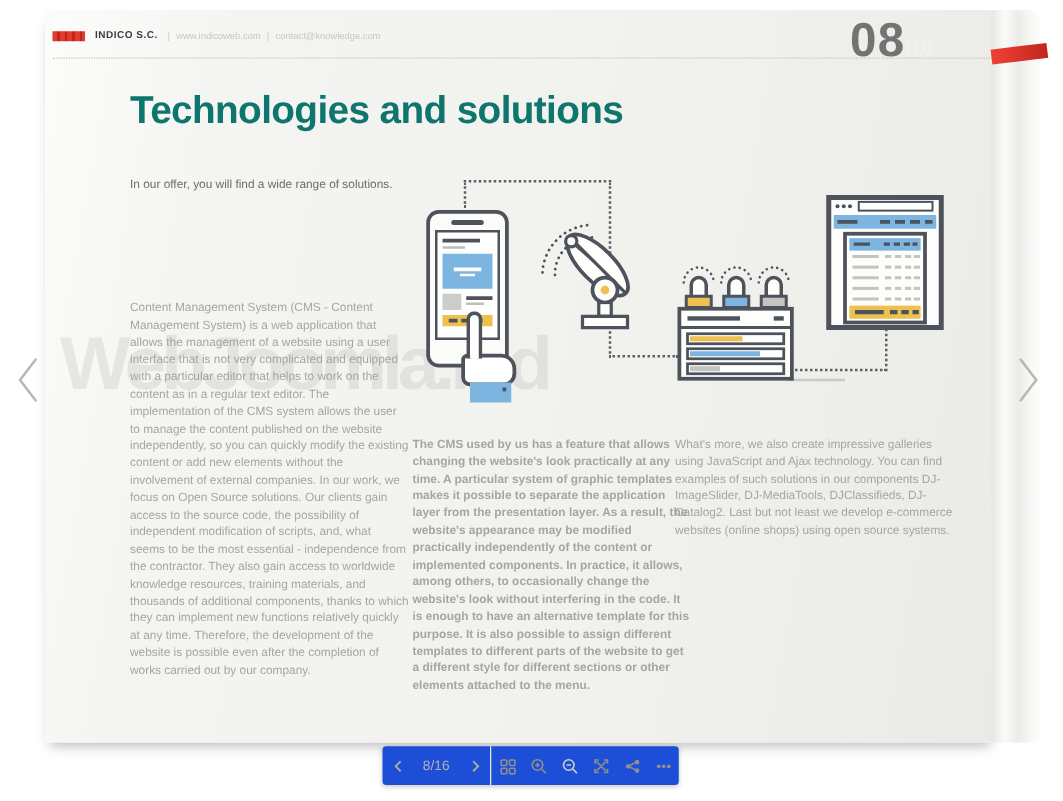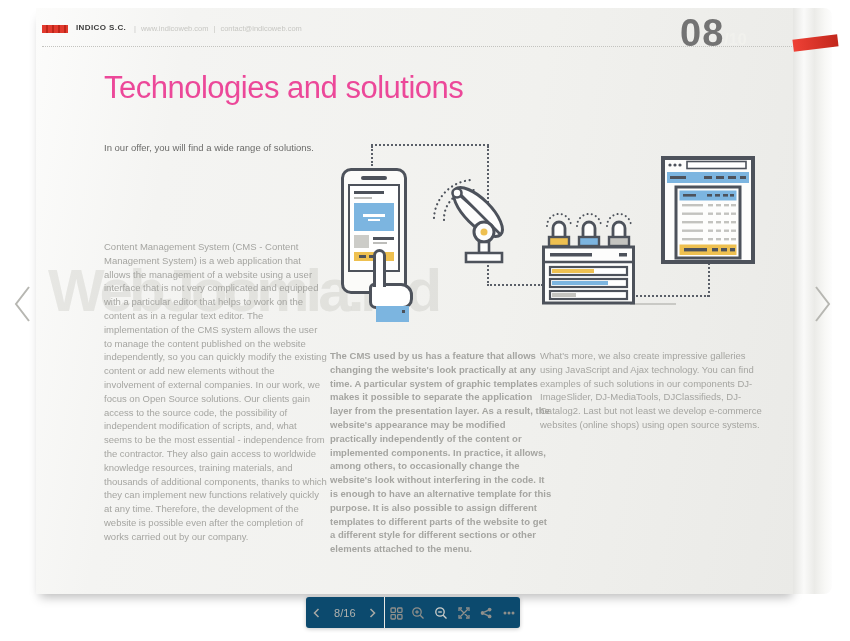--- a/index.html
+++ b/index.html
@@ -26,21 +26,21 @@
   .hdr-meta { left:134px; top:23.5px; font-size:7.5px; color:#c7c7c3; z-index:3; }
   .hdr-meta span { margin-right:5px; }
   .hdr-rule { left:42px; top:46px; width:792px; height:0;
     border-top:1px dotted #c3c3bf; z-index:3; }
   .pagenum { left:680px; top:14px; display:flex; align-items:flex-end;
     font-weight:bold; z-index:3; }
   .pn-big { font-size:38px; line-height:38px; color:#737373; letter-spacing:1px; }
   .pn-small { font-size:16px; line-height:25px; color:#f1f1ed; }
 
   
-  .title { left:104px; top:70px; font-size:31px; font-weight:normal; color:#ec4899;
+  .title { left:104px; top:70px; font-size:31px; font-weight:bold; color:#0f766e;
     letter-spacing:-0.5px; z-index:3; }
   .intro { left:104px; top:141px; width:228px; font-size:9.5px; line-height:13.8px;
     color:#6c6c6a; z-index:3; }
   .col { position:absolute; width:223px; font-size:9.5px; line-height:13.8px;
     color:#a5a5a1; z-index:3; }
   .col1 { left:104px; top:240px; }
   .col2 { left:330px; top:349px;font-weight:bold; }
   .col3 { left:540px; top:349px; }
   .watermark { left:48px; top:256px; font-size:60px; font-weight:bold;
     letter-spacing:-4px; white-space:nowrap; color:rgba(150,150,138,0.18); z-index:1; }
@@ -77,39 +77,39 @@
 
   .sat     { left:424px; top:170px; }
   .server  { left:541px; top:206px; }
   .browser { left:660px; top:155px; }
 
   
   .nav-arrow { width:28px; height:42px; z-index:10; cursor:pointer; }
   .nav-left  { left:9px;   top:283px; }
   .nav-right { left:808px; top:283px; }
 
-  .toolbar { left:306px; top:597px; width:214px; height:31px; background:#0c4a6e;
+  .toolbar { left:306px; top:597px; width:237px; height:31px; background:#1d4ed8;
     border-radius:3px; box-shadow:0 1px 4px rgba(0,0,0,0.22); display:flex;
     align-items:center; z-index:10; }
   .tbtn { width:25px; height:31px; display:flex; align-items:center;
     justify-content:center; cursor:pointer; }
   .tb-ind { width:36px; text-align:center; font-size:11px; color:#b2b2ae; }
   .tb-div { width:1px; height:31px; background:#e8e8e5; }
 </style>
 </head>
 <body>
 
 <div class="abs page-sheet"></div>
 <div class="abs page-curl"></div>
 <div class="abs bookmark"></div>
 
 <div class="abs logo"></div>
 <div class="abs brand">INDICO S.C.</div>
 <div class="abs hdr-meta">
-  <span>|</span><span>www.indicoweb.com</span><span>|</span><span>contact@indicoweb.com</span>
+  <span>|</span><span>www.indicoweb.com</span><span>|</span><span>contact@knowledge.com</span>
 </div>
 <div class="abs hdr-rule"></div>
 <div class="abs pagenum">
   <span class="pn-big">08</span>
   <span class="pn-small">/10</span>
 </div>
 
 <h1 class="abs title">Technologies and solutions</h1>
 <div class="abs intro">
   <div>In our offer, you will find a wide range of solutions.</div>

